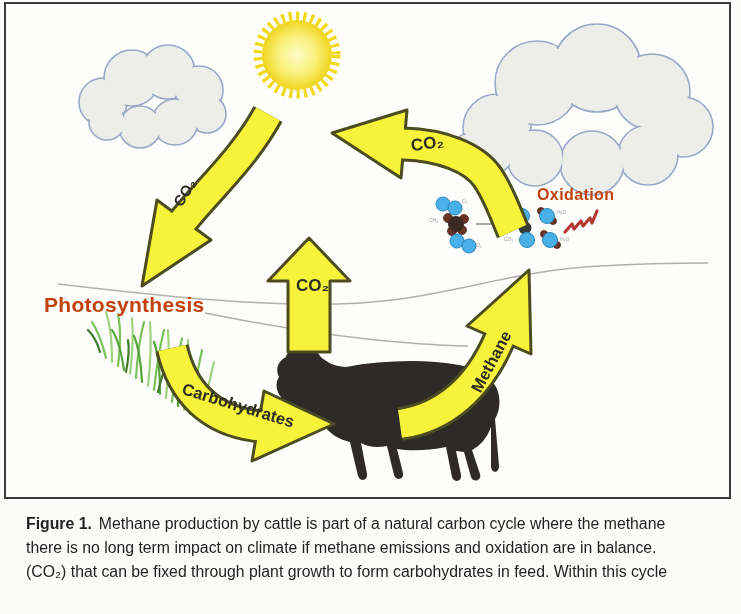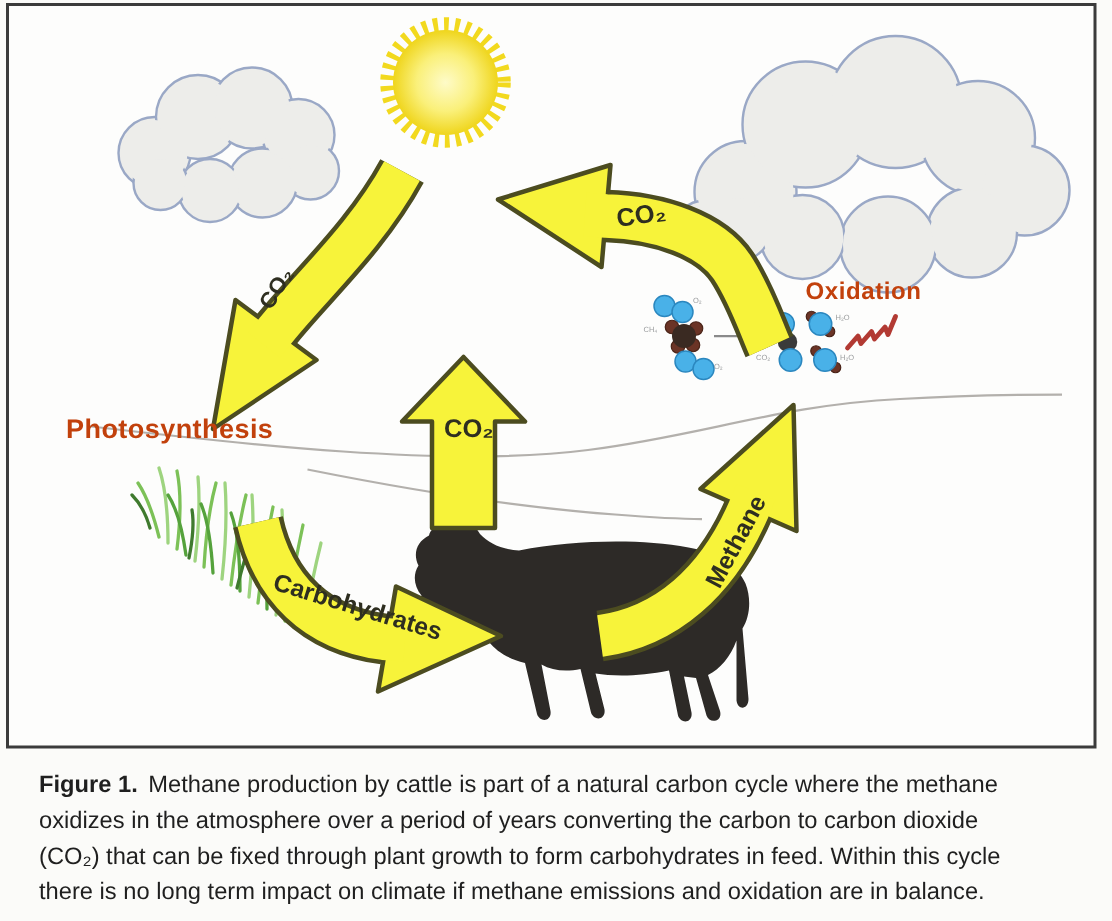--- a/index.html
+++ b/index.html
@@ -9,21 +9,21 @@
     font-family:"Liberation Sans","DejaVu Sans",sans-serif;
   }
   .frame{
     position:absolute;left:4px;top:2px;width:727px;height:497px;
     border:2px solid #3b3b3b;background:#fdfdfc;box-sizing:border-box;
   }
   svg.scene{position:absolute;left:0;top:0;}
   .lbl{position:absolute;color:#2e2e20;white-space:nowrap;}
   .lbl.plain{font-weight:bold;color:#c2410c;}
   .lbl.rot{transform-origin:center center;}
-  .photo{left:44px;top:276px;font-size:18px;letter-spacing:.3px;}
+  .photo{left:44px;top:293px;font-size:21px;letter-spacing:.3px;}
   .oxid{left:537px;top:186px;font-size:16px;letter-spacing:.4px;}
   .co2left{left:170px;top:184px;font-size:15px;font-weight:bold;transform:rotate(-58deg);}
   .co2top{left:411px;top:134px;font-size:17px;font-weight:bold;transform:rotate(-8deg);}
   .co2mid{left:296px;top:276px;font-size:17px;font-weight:bold;}
   .methane{left:458px;top:352px;font-size:16.5px;font-weight:bold;transform:rotate(-62deg);}
   .carbs{left:180px;top:396px;font-size:16.5px;font-weight:bold;transform:rotate(17deg);}
   .mlbl{position:absolute;font-size:5px;color:#9a9c9e;}
   .caption{
     position:absolute;left:26px;top:512px;width:700px;
     font-size:15.8px;line-height:23.8px;color:#1f1f1f;white-space:nowrap;
@@ -213,16 +213,15 @@
 
 <span class="mlbl" style="left:462px;top:198px;">O₂</span>
 <span class="mlbl" style="left:429px;top:217px;">CH₄</span>
 <span class="mlbl" style="left:476px;top:242px;">O₂</span>
 <span class="mlbl" style="left:504px;top:236px;">CO₂</span>
 <span class="mlbl" style="left:557px;top:209px;">H₂O</span>
 <span class="mlbl" style="left:560px;top:236px;">H₂O</span>
 
 <div class="caption">
   <div><b>Figure 1.</b><span>Methane production by cattle is part of a natural carbon cycle where the methane</span></div>
-  <div>oxidizes in the atmosphere over a period of years converting the carbon to carbon dioxide</div>
+  <div>there is no long term impact on climate if methane emissions and oxidation are in balance.</div>
   <div>(CO₂) that can be fixed through plant growth to form carbohydrates in feed. Within this cycle</div>
-  <div>there is no long term impact on climate if methane emissions and oxidation are in balance.</div>
 </div>
 
 </body></html>

